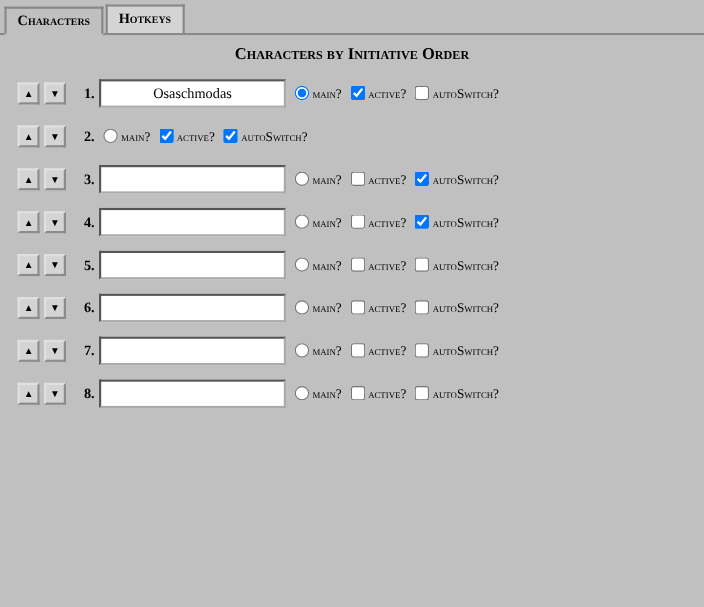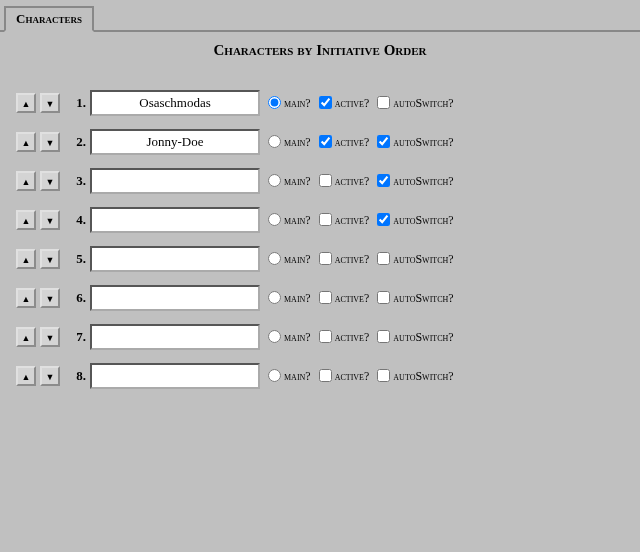--- a/index.html
+++ b/index.html
@@ -45,21 +45,21 @@
     .content {
       background: #c0c0c0;
       padding: 10px 16px 10px 16px;
     }
 
     .section-title {
       text-align: center;
       font-size: 15px;
       font-weight: bold;
       font-variant: small-caps;
-      margin-bottom: 26px;
+      margin-bottom: 8px;
     }
 
     
     .char-list {
       display: flex;
       flex-direction: column;
       gap: 3px;
     }
 
     .char-row {
@@ -144,20 +144,21 @@
 
     
     .arrow-up::before { content: '▲'; font-size: 9px; }
     .arrow-down::before { content: '▼'; font-size: 9px; }
   </style>
 </head>
 <body>
 
 <div class="tabs">
 <div class="tab active">Characters</div>
+    <div class="tab">Hotkeys</div>
   </div>
 
 <div class="content">
   <div class="section-title">Characters by Initiative Order</div>
   <div class="char-list">
   <div class="char-row">
         <button class="btn-up">
           <span class="arrow-up"></span>
         </button>
         <button class="btn-down">
@@ -181,21 +182,20 @@
         </div>
       </div>
       <div class="char-row">
         <button class="btn-up">
           <span class="arrow-up"></span>
         </button>
         <button class="btn-down">
           <span class="arrow-down"></span>
         </button>
         <span class="row-num">2.</span>
-        <input type="text" class="char-input" value="Jonny-Doe" style="">
         <div class="char-options">
           <div class="radio-group">
             <input type="radio" name="main-character" style="">
             <span class="opt-label">main?</span>
           </div>
           <div class="check-group">
             <input type="checkbox" checked="" style="">
             <span class="opt-label">active?</span>
           </div>
           <div class="check-group">

